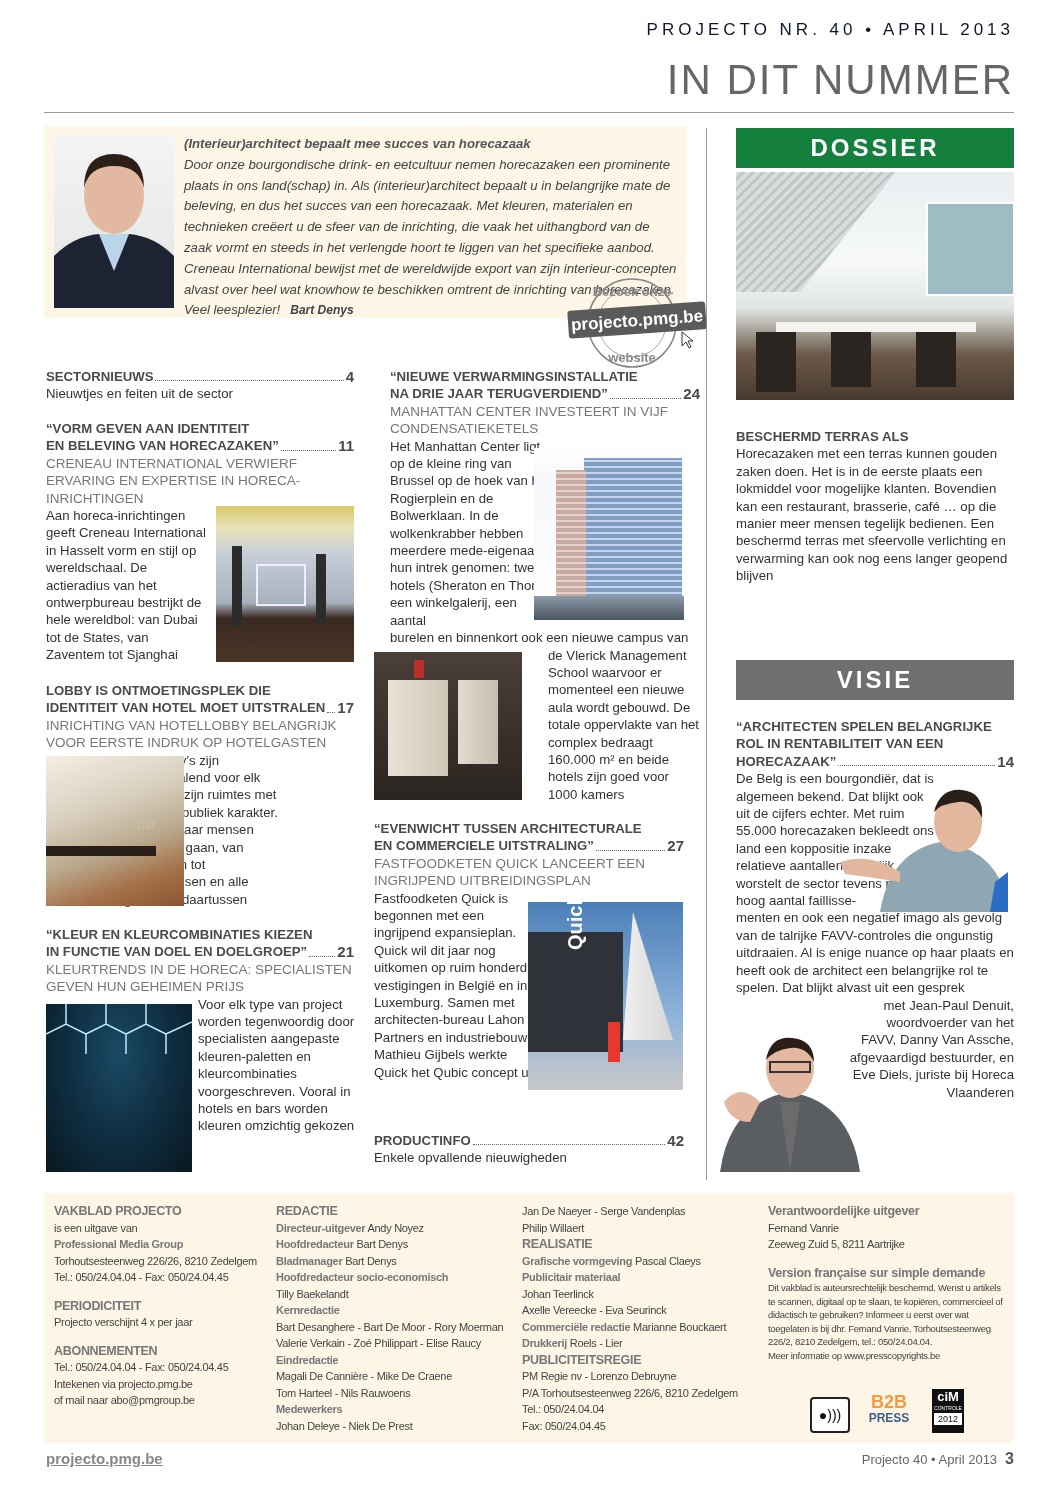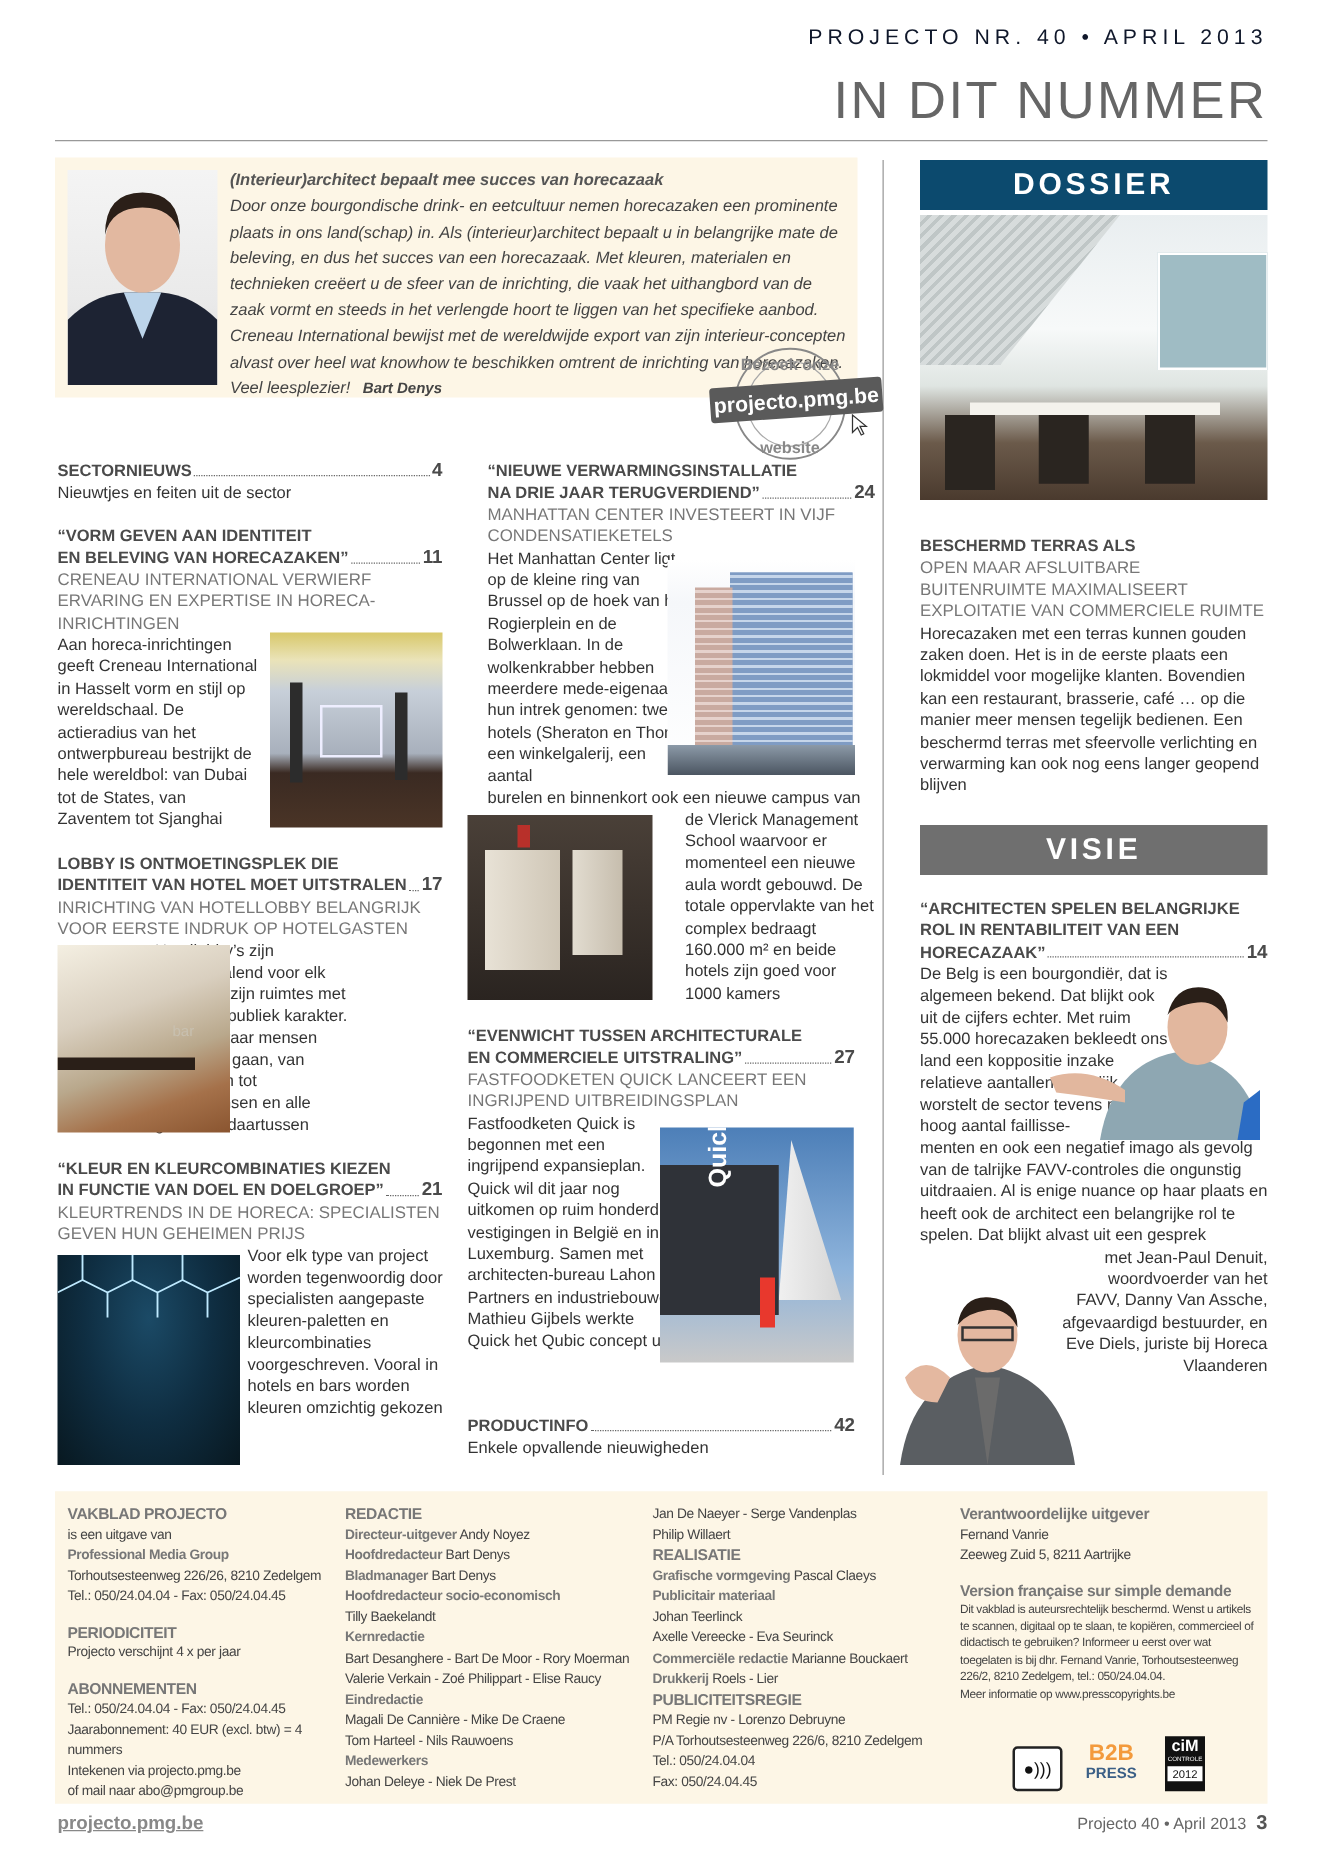--- a/index.html
+++ b/index.html
@@ -19,21 +19,21 @@
   .stamp{left:560px;top:276px;width:150px;height:94px;}
 
   .toc{font-size:13.2px;line-height:17.4px;}
   .toc .t{font-weight:bold;color:#4a4a4a;text-transform:uppercase;display:flex;}
   .toc .t .dots{flex:1;border-bottom:1px dotted #666;margin:0 2px 4px 2px;}
   .toc .t .pg{font-size:15px;}
   .toc .sub{color:#777;text-transform:uppercase;font-size:13.5px;line-height:17.4px;}
   .toc .body{color:#333;font-size:13.2px;line-height:17.4px;}
   .img{position:absolute;overflow:hidden;}
 
-  .dossier{left:736px;top:128px;width:278px;height:40px;background:#0c4a6e;color:#fff;font-weight:bold;font-size:24px;letter-spacing:3px;text-align:center;line-height:40px;}
+  .dossier{left:736px;top:128px;width:278px;height:40px;background:#15803d;color:#fff;font-weight:bold;font-size:24px;letter-spacing:3px;text-align:center;line-height:40px;}
   .visie{left:736px;top:660px;width:278px;height:40px;background:#6f6f6f;color:#fff;font-weight:bold;font-size:24px;letter-spacing:3px;text-align:center;line-height:40px;}
 
   .colophon{left:44px;top:1193px;width:970px;height:250px;background:#fdf6e6;}
   .col{position:absolute;top:10px;font-size:11px;line-height:16.5px;color:#444;letter-spacing:-0.3px;}
   .col .hd{font-weight:bold;color:#777;font-size:12.5px;}
   .col .lb{font-weight:bold;color:#777;}
   .col .gap{height:12px;}
   .footer-left{left:46px;top:1450px;font-size:15px;font-weight:bold;color:#888;text-decoration:underline;}
   .footer-right{right:44px;top:1450px;font-size:13px;color:#666;}
   .footer-right b{font-size:16px;color:#555;margin-left:8px;}
@@ -185,21 +185,20 @@
   <div style="position:absolute;left:0;top:0;width:160px;height:120px;background:repeating-linear-gradient(135deg,#d7dcdc 0 4px,#bfc6c6 4px 7px);clip-path:polygon(0 0,100% 0,40% 100%,0 100%);"></div>
   <div style="position:absolute;left:190px;top:30px;width:85px;height:90px;background:#9fbcc4;border:2px solid #fff;"></div>
   <div style="position:absolute;left:20px;top:160px;width:40px;height:60px;background:#2a2520;"></div>
   <div style="position:absolute;left:95px;top:155px;width:40px;height:60px;background:#2a2520;"></div>
   <div style="position:absolute;left:180px;top:155px;width:40px;height:60px;background:#2a2520;"></div>
   <div style="position:absolute;left:40px;top:150px;width:200px;height:10px;background:#f4f2ec;"></div>
 </div>
 
 <div class="abs toc" style="left:736px;top:428px;width:278px;">
   <div class="t">BESCHERMD TERRAS ALS</div>
-  <div class="sub">OPEN MAAR AFSLUITBARE BUITENRUIMTE MAXIMALISEERT EXPLOITATIE VAN COMMERCIELE RUIMTE</div>
   <div class="body">Horecazaken met een terras kunnen gouden zaken doen. Het is in de eerste plaats een lokmiddel voor mogelijke klanten. Bovendien kan een restaurant, brasserie, café … op die manier meer mensen tegelijk bedienen. Een beschermd terras met sfeervolle verlichting en verwarming kan ook nog eens langer geopend blijven</div>
 </div>
 
 <div class="abs visie">VISIE</div>
 <div class="abs toc" style="left:736px;top:718px;width:278px;">
   <div class="t">“ARCHITECTEN SPELEN BELANGRIJKE</div>
   <div class="t">ROL IN RENTABILITEIT VAN EEN</div>
   <div class="t">
       <span>HORECAZAAK”</span>
       <span class="dots"></span>
@@ -235,21 +234,20 @@
     <div>is een uitgave van</div>
     <div class="lb">Professional Media Group</div>
     <div>Torhoutsesteenweg 226/26, 8210 Zedelgem</div>
     <div>Tel.: 050/24.04.04 - Fax: 050/24.04.45</div>
     <div class="gap"></div>
     <div class="hd">PERIODICITEIT</div>
     <div>Projecto verschijnt 4 x per jaar</div>
     <div class="gap"></div>
     <div class="hd">ABONNEMENTEN</div>
     <div>Tel.: 050/24.04.04 - Fax: 050/24.04.45</div>
-    <div>Jaarabonnement: 40 EUR (excl. btw) = 4 nummers</div>
     <div>Intekenen via projecto.pmg.be</div>
     <div>of mail naar abo@pmgroup.be</div>
   </div>
 
   <div class="col" style="left:232px;width:230px;">
     <div class="hd">REDACTIE</div>
     <div><span class="lb">Directeur-uitgever</span> <span>Andy Noyez</span></div>
     <div><span class="lb">Hoofdredacteur</span> <span>Bart Denys</span></div>
     <div><span class="lb">Bladmanager</span> <span>Bart Denys</span></div>
     <div class="lb">Hoofdredacteur socio-economisch</div>

